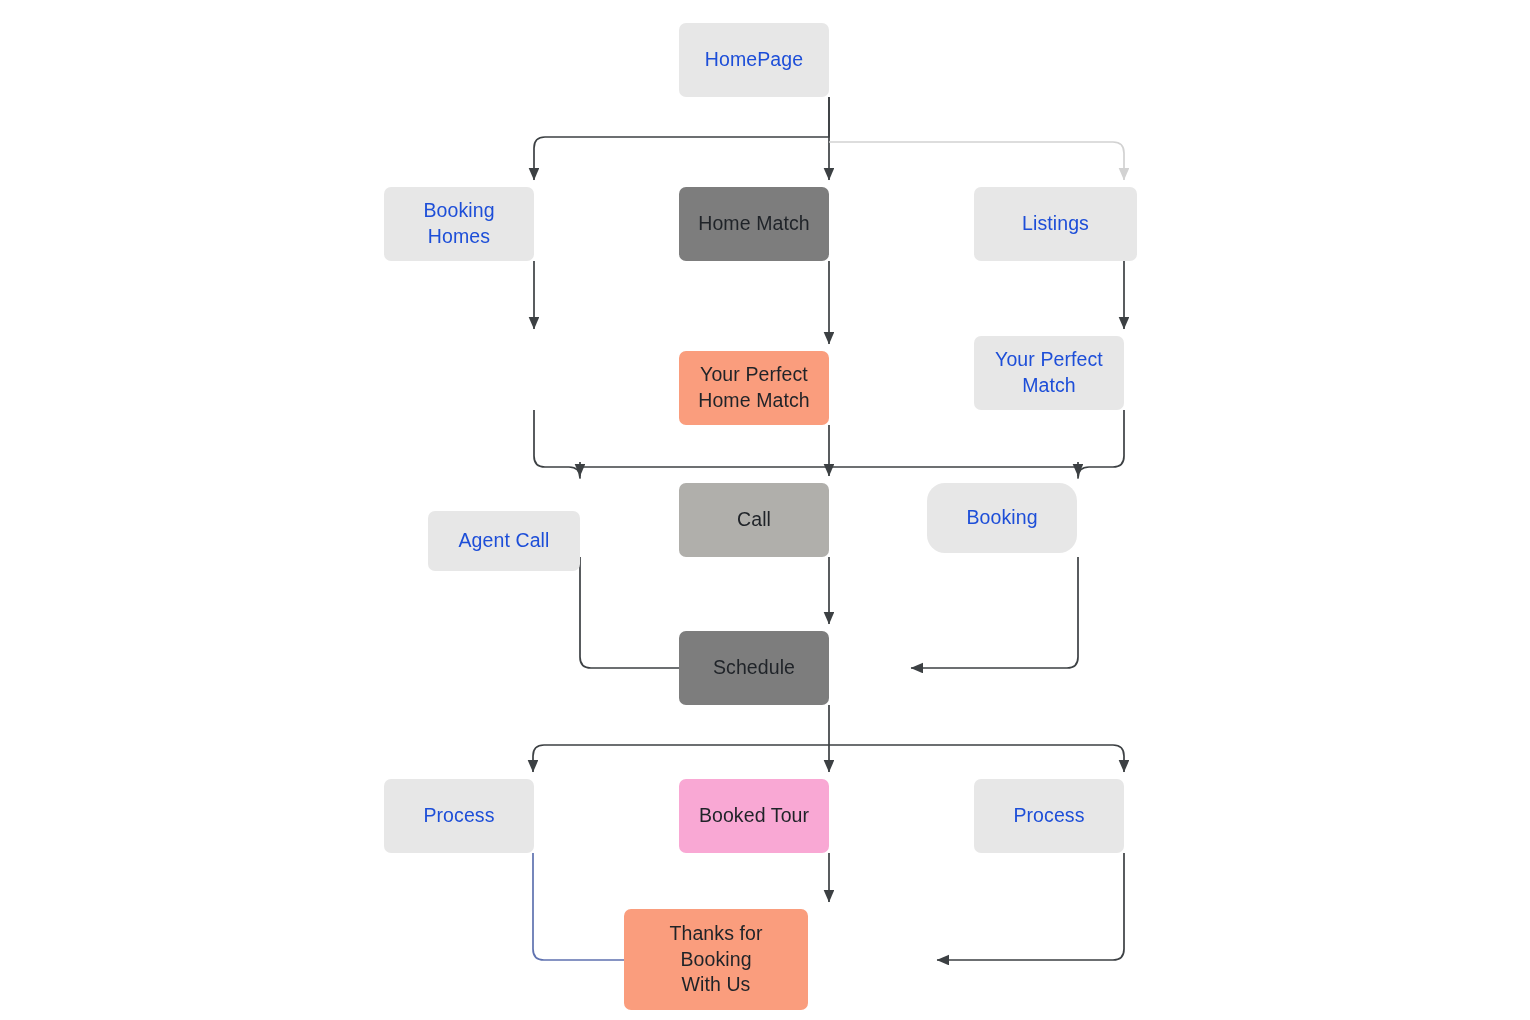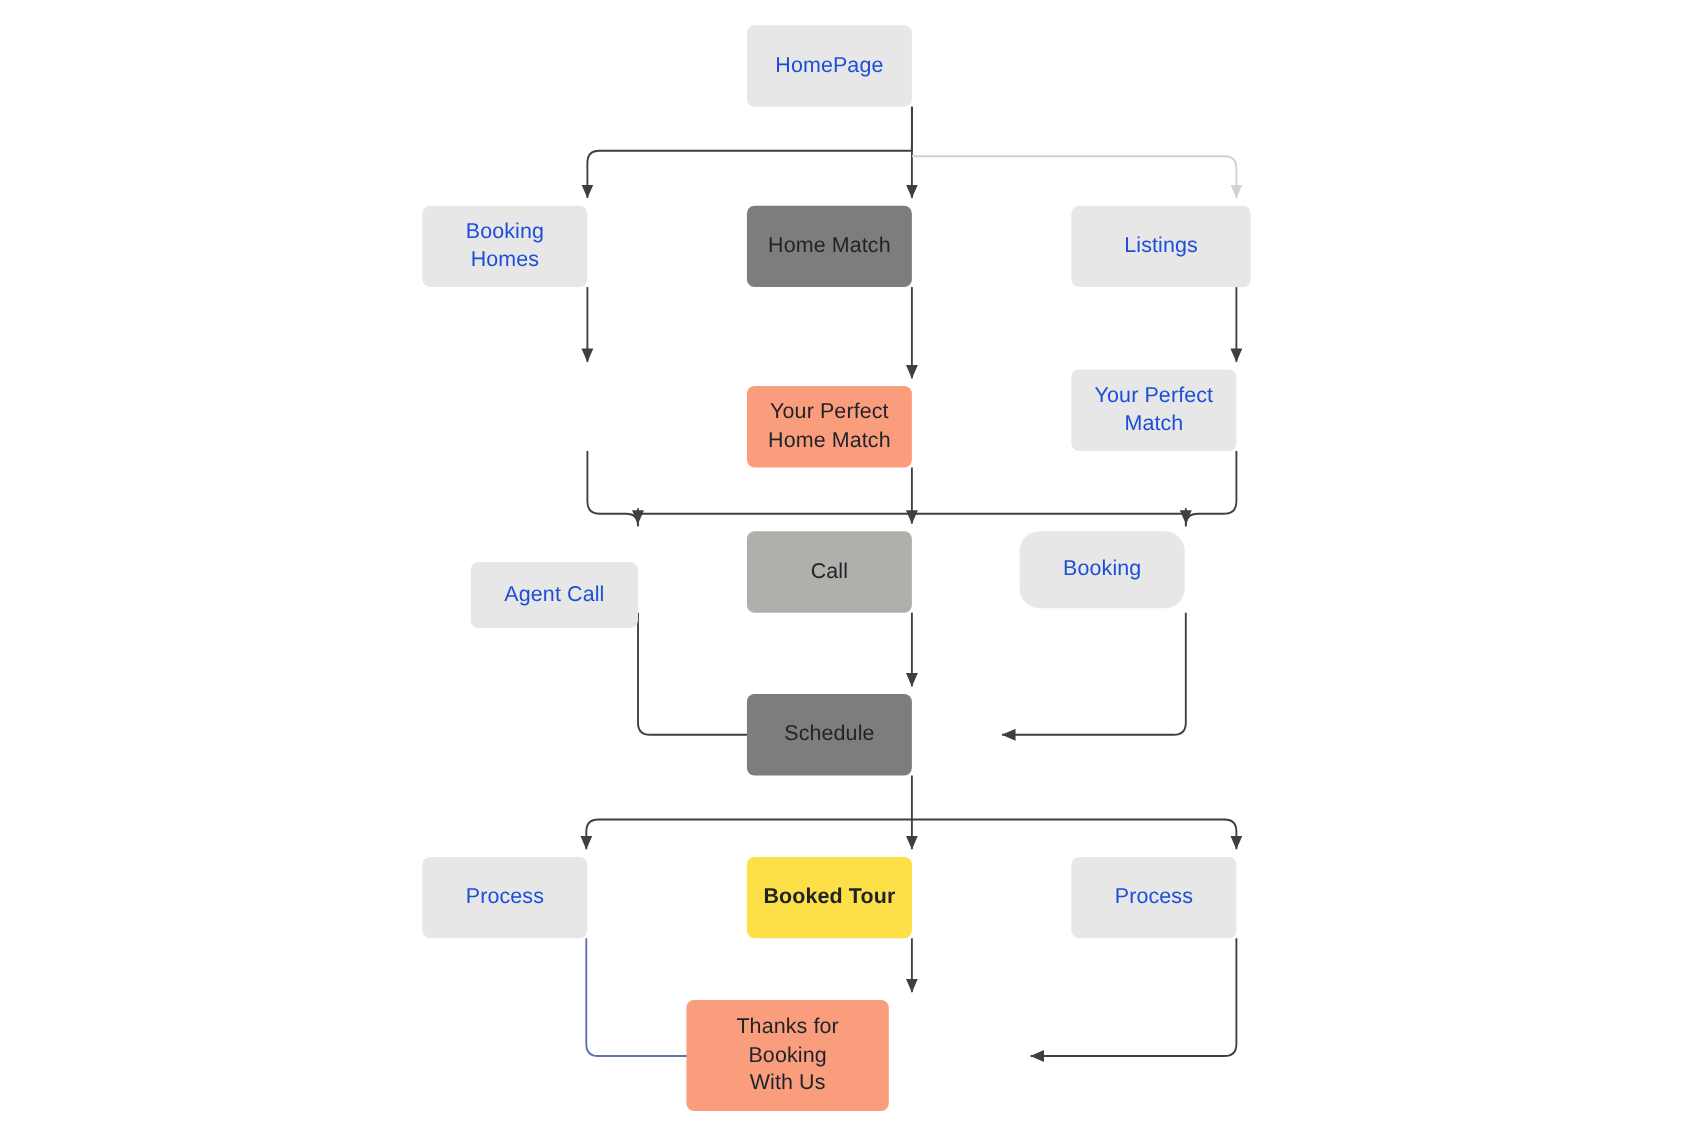--- a/index.html
+++ b/index.html
@@ -39,21 +39,21 @@
     letter-spacing: 0.1px;
     color: #1f2328;
     padding: 4px 8px;
     white-space: pre-line;
     z-index: 2;
   }
   .node.fill-light   { background: #e7e7e7; color: #1d4ed8; }
   .node.fill-dark    { background: #7d7d7d; color: #1f2328; }
   .node.fill-mid     { background: #b0afab; color: #1f2328; }
   .node.fill-salmon  { background: #fa9d7d; color: #1f2328; }
-  .node.fill-teal    { background: #fde047; color: #1f2328; font-weight: bold; }
+  .node.fill-teal    { background: #f9a8d4; color: #1f2328; }
 </style>
 </head>
 <body>
 
 <div id="canvas">
 
   <svg id="edge-layer" viewBox="0 0 1530 1020" width="1530" height="1020" xmlns="http://www.w3.org/2000/svg">
     <defs>
       <marker id="arrow-dark" markerWidth="9" markerHeight="9" refX="7.2" refY="3.2" orient="auto" markerUnits="strokeWidth">
         <path d="M0,0 L7.4,3.2 L0,6.4 z" fill="#3c4043"></path>

